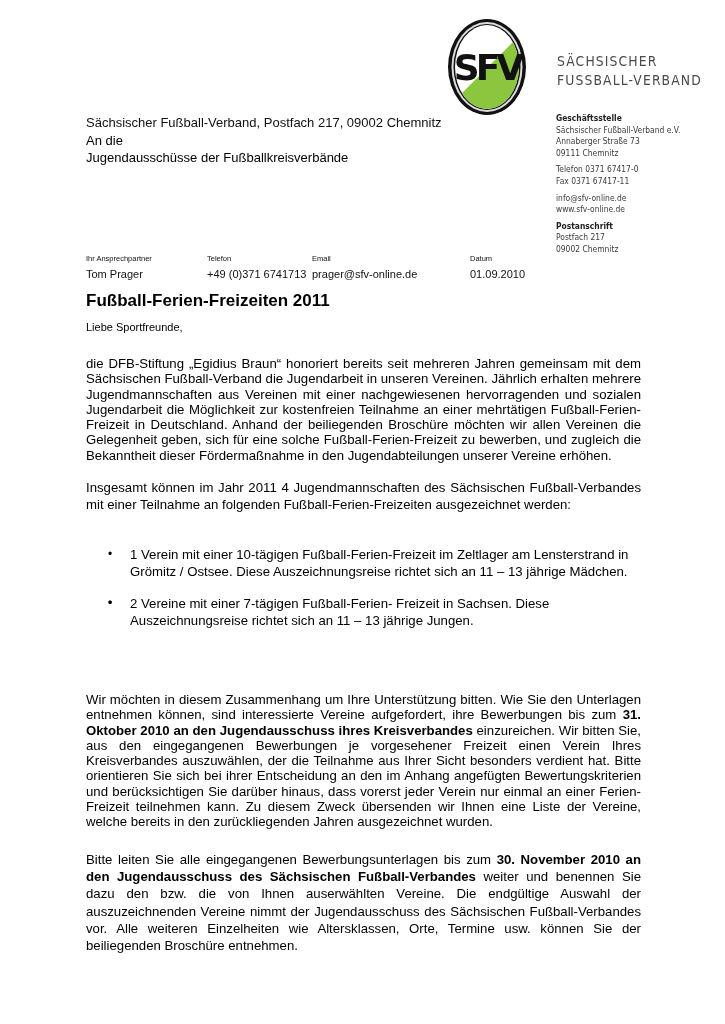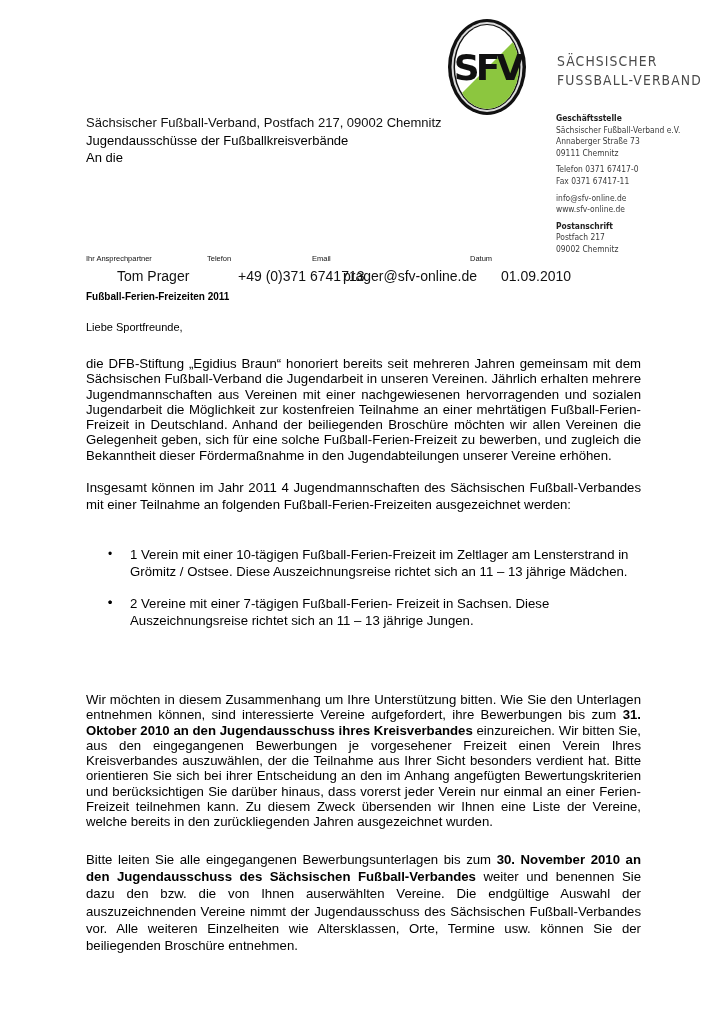--- a/index.html
+++ b/index.html
@@ -6,22 +6,22 @@
   body { width:725px; height:1024px; position:relative; overflow:hidden; color:#000; font-family:"Liberation Sans", sans-serif; }
   .abs { position:absolute; }
   .logo { left:447px; top:18px; width:80px; height:98px; }
   .brand { left:557px; top:52px; font-family:"DejaVu Sans", sans-serif; font-size:13.5px; letter-spacing:1.2px; color:#4a4a4a; line-height:19px; font-weight:normal; transform:scaleX(0.92); transform-origin:left top; }
   .sidebar { left:556px; top:113px; font-family:"DejaVu Sans", sans-serif; font-size:8.6px; color:#3a3a3a; line-height:11.6px; transform:scaleX(0.88); transform-origin:left top; width:190px; }
   .sidebar .grp { margin-bottom:5px; }
   .sidebar .hd { font-weight:bold; color:#222; }
   .sender { left:86px; top:115px; font-size:13px; color:#111; }
   .addr { left:86px; top:132px; font-size:13px; line-height:17px; }
   .meta { top:254px; font-size:7.5px; color:#111; }
-  .meta .val { font-size:14px; margin-top:5px; display:block;margin-left:31px; }
-  .subject { left:86px; top:291px; font-size:10px; font-weight:bold; }
+  .meta .val { font-size:11px; margin-top:5px; display:block; }
+  .subject { left:86px; top:291px; font-size:17px; font-weight:bold; }
   .salute { left:86px; top:321px; font-size:11px; }
   .body { left:86px; width:555px; font-size:13.2px; line-height:15.3px; text-align:justify; hyphens:none; }
   .p1 { top:356px; }
   .p2 { top:479px; line-height:17.2px; }
   .list { left:106px; top:546px; width:540px; font-size:13.2px; line-height:17px; }
   .li { position:relative; padding-left:24px; margin-bottom:15px; }
   .li .dot { position:absolute; left:2px; top:0; font-size:12px; }
   .p3 { top:692px; }
   .p4 { top:851px; line-height:17.2px; }
   b { font-weight:bold; }
@@ -67,22 +67,22 @@
   </div>
   <div class="grp">
     <div class="hd">Postanschrift</div>
     <div>Postfach 217</div>
     <div>09002 Chemnitz</div>
   </div>
 </div>
 
 <div class="abs sender">Sächsischer Fußball-Verband, Postfach 217, 09002 Chemnitz</div>
 <div class="abs addr">
+  <div>An die</div>
   <div>Jugendausschüsse der Fußballkreisverbände</div>
-  <div>An die</div>
 </div>
 
 <div class="abs meta" style="left:86px">
   <span>Ihr Ansprechpartner</span>
   <span class="val">Tom Prager</span>
 </div>
 <div class="abs meta" style="left:207px">
   <span>Telefon</span>
   <span class="val">+49 (0)371 6741713</span>
 </div>

